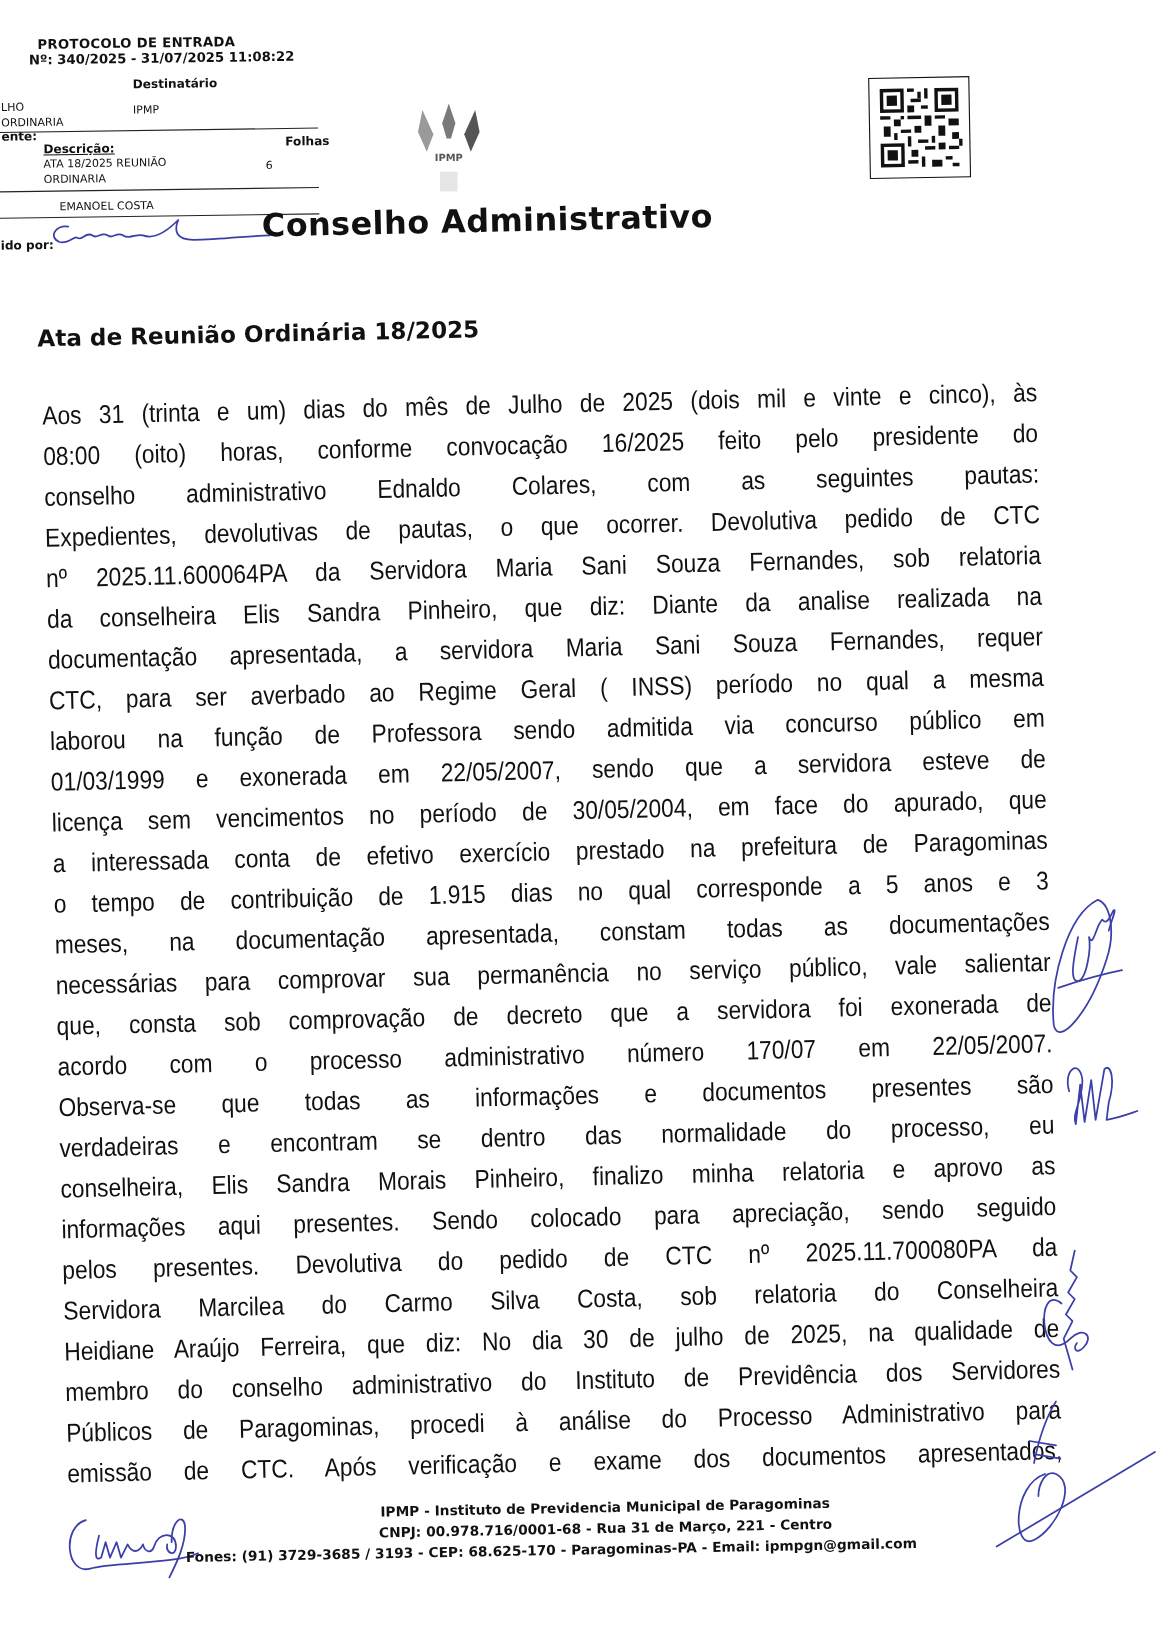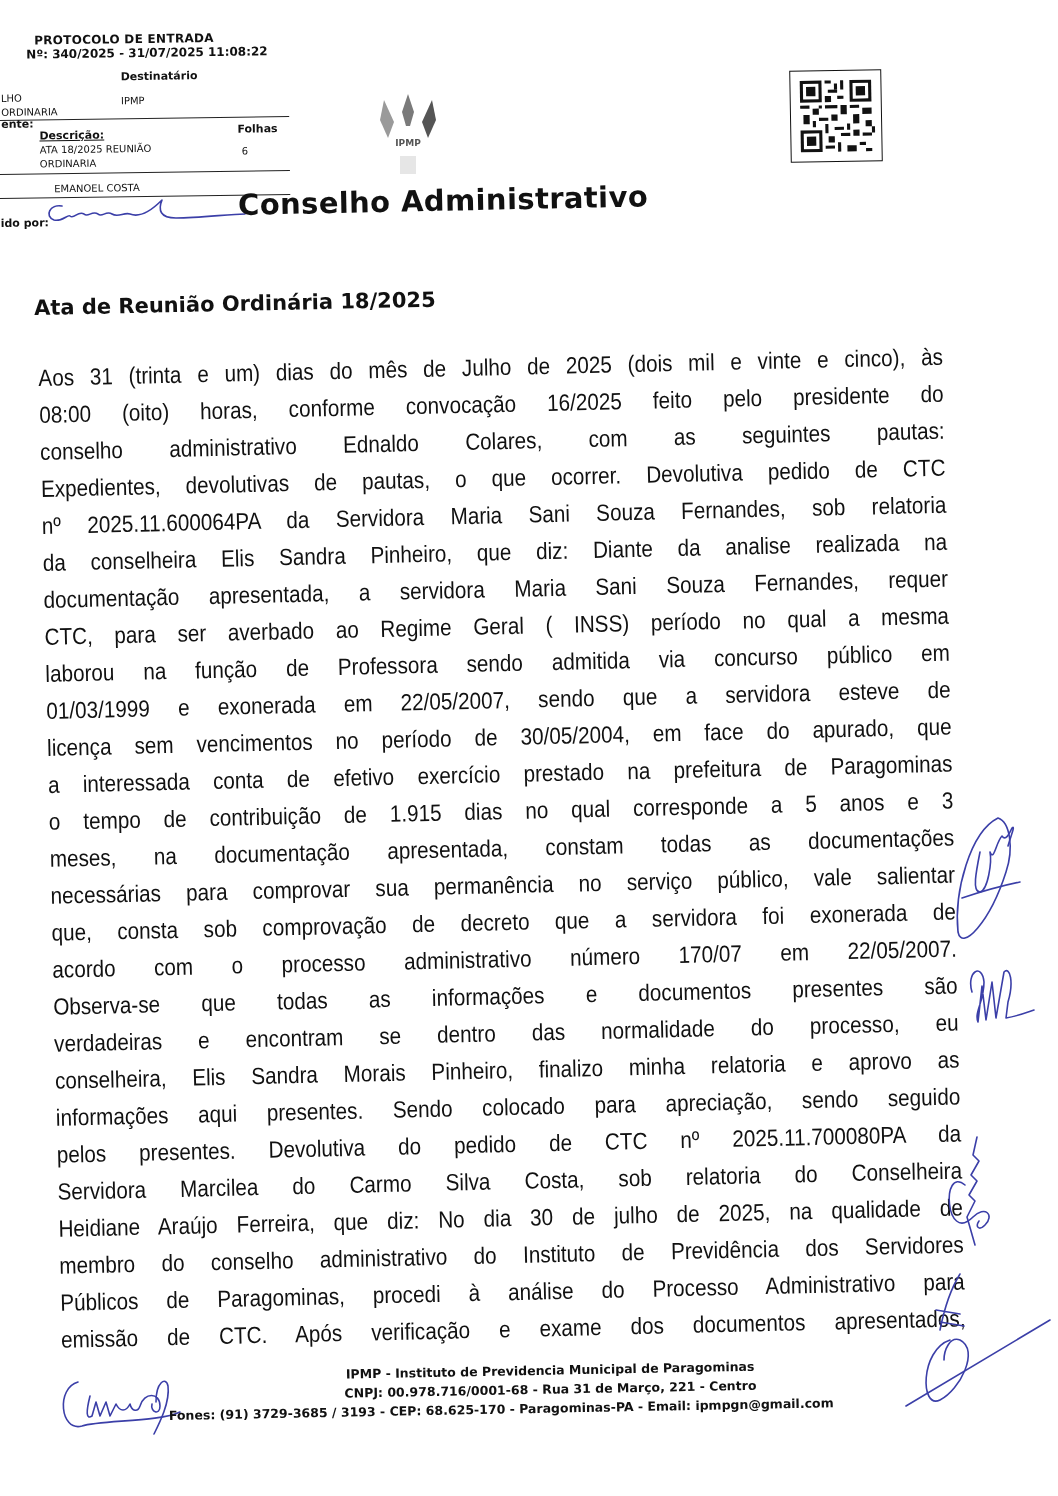--- a/index.html
+++ b/index.html
@@ -36,21 +36,21 @@
   <div class="num">Nº: 340/2025 - 31/07/2025 11:08:22</div>
   <div class="lbl" style="left:4px;top:40px;margin-top:44px;">ente:</div>
   <div class="val" style="left:4px;top:58px;">LHO</div>
   <div class="val" style="left:4px;top:72px;">ORDINARIA</div>
   <div class="lbl" style="left:124px;top:38px;">Destinatário</div>
   <div class="val" style="left:124px;top:62px;">IPMP</div>
   <div class="rule" style="left:0;top:86px;width:292px;"></div>
   <div class="lbl" style="left:42px;top:96px;text-decoration:underline;">Descrição:</div>
   <div class="val" style="left:42px;top:110px;">ATA 18/2025 REUNIÃO</div>
   <div class="val" style="left:42px;top:124px;">ORDINARIA</div>
-  <div class="lbl" style="left:240px;top:92px;">Folhas</div>
+  <div class="lbl" style="left:262px;top:92px;">Folhas</div>
   <div class="val" style="left:244px;top:114px;">6</div>
   <div class="rule" style="left:0;top:140px;width:292px;"></div>
   <div class="lbl" style="left:2px;top:148px;margin-top:35px;">ido por:</div>
   <div class="val" style="left:56px;top:149px;">EMANOEL COSTA</div>
   <div class="rule" style="left:0;top:164px;width:292px;"></div>
 </div>
 
 <svg class="sig" style="left:40px;top:196px;" width="210" height="34">
   <path d="M22,10 C10,8 4,20 14,24 C22,26 28,18 30,20 C34,24 38,14 44,18 C48,22 52,14 58,18 C62,22 66,14 72,18 C78,22 84,16 90,18 C100,22 112,14 122,4 C118,14 120,22 136,22 C160,22 190,18 205,18"></path>
 </svg>

